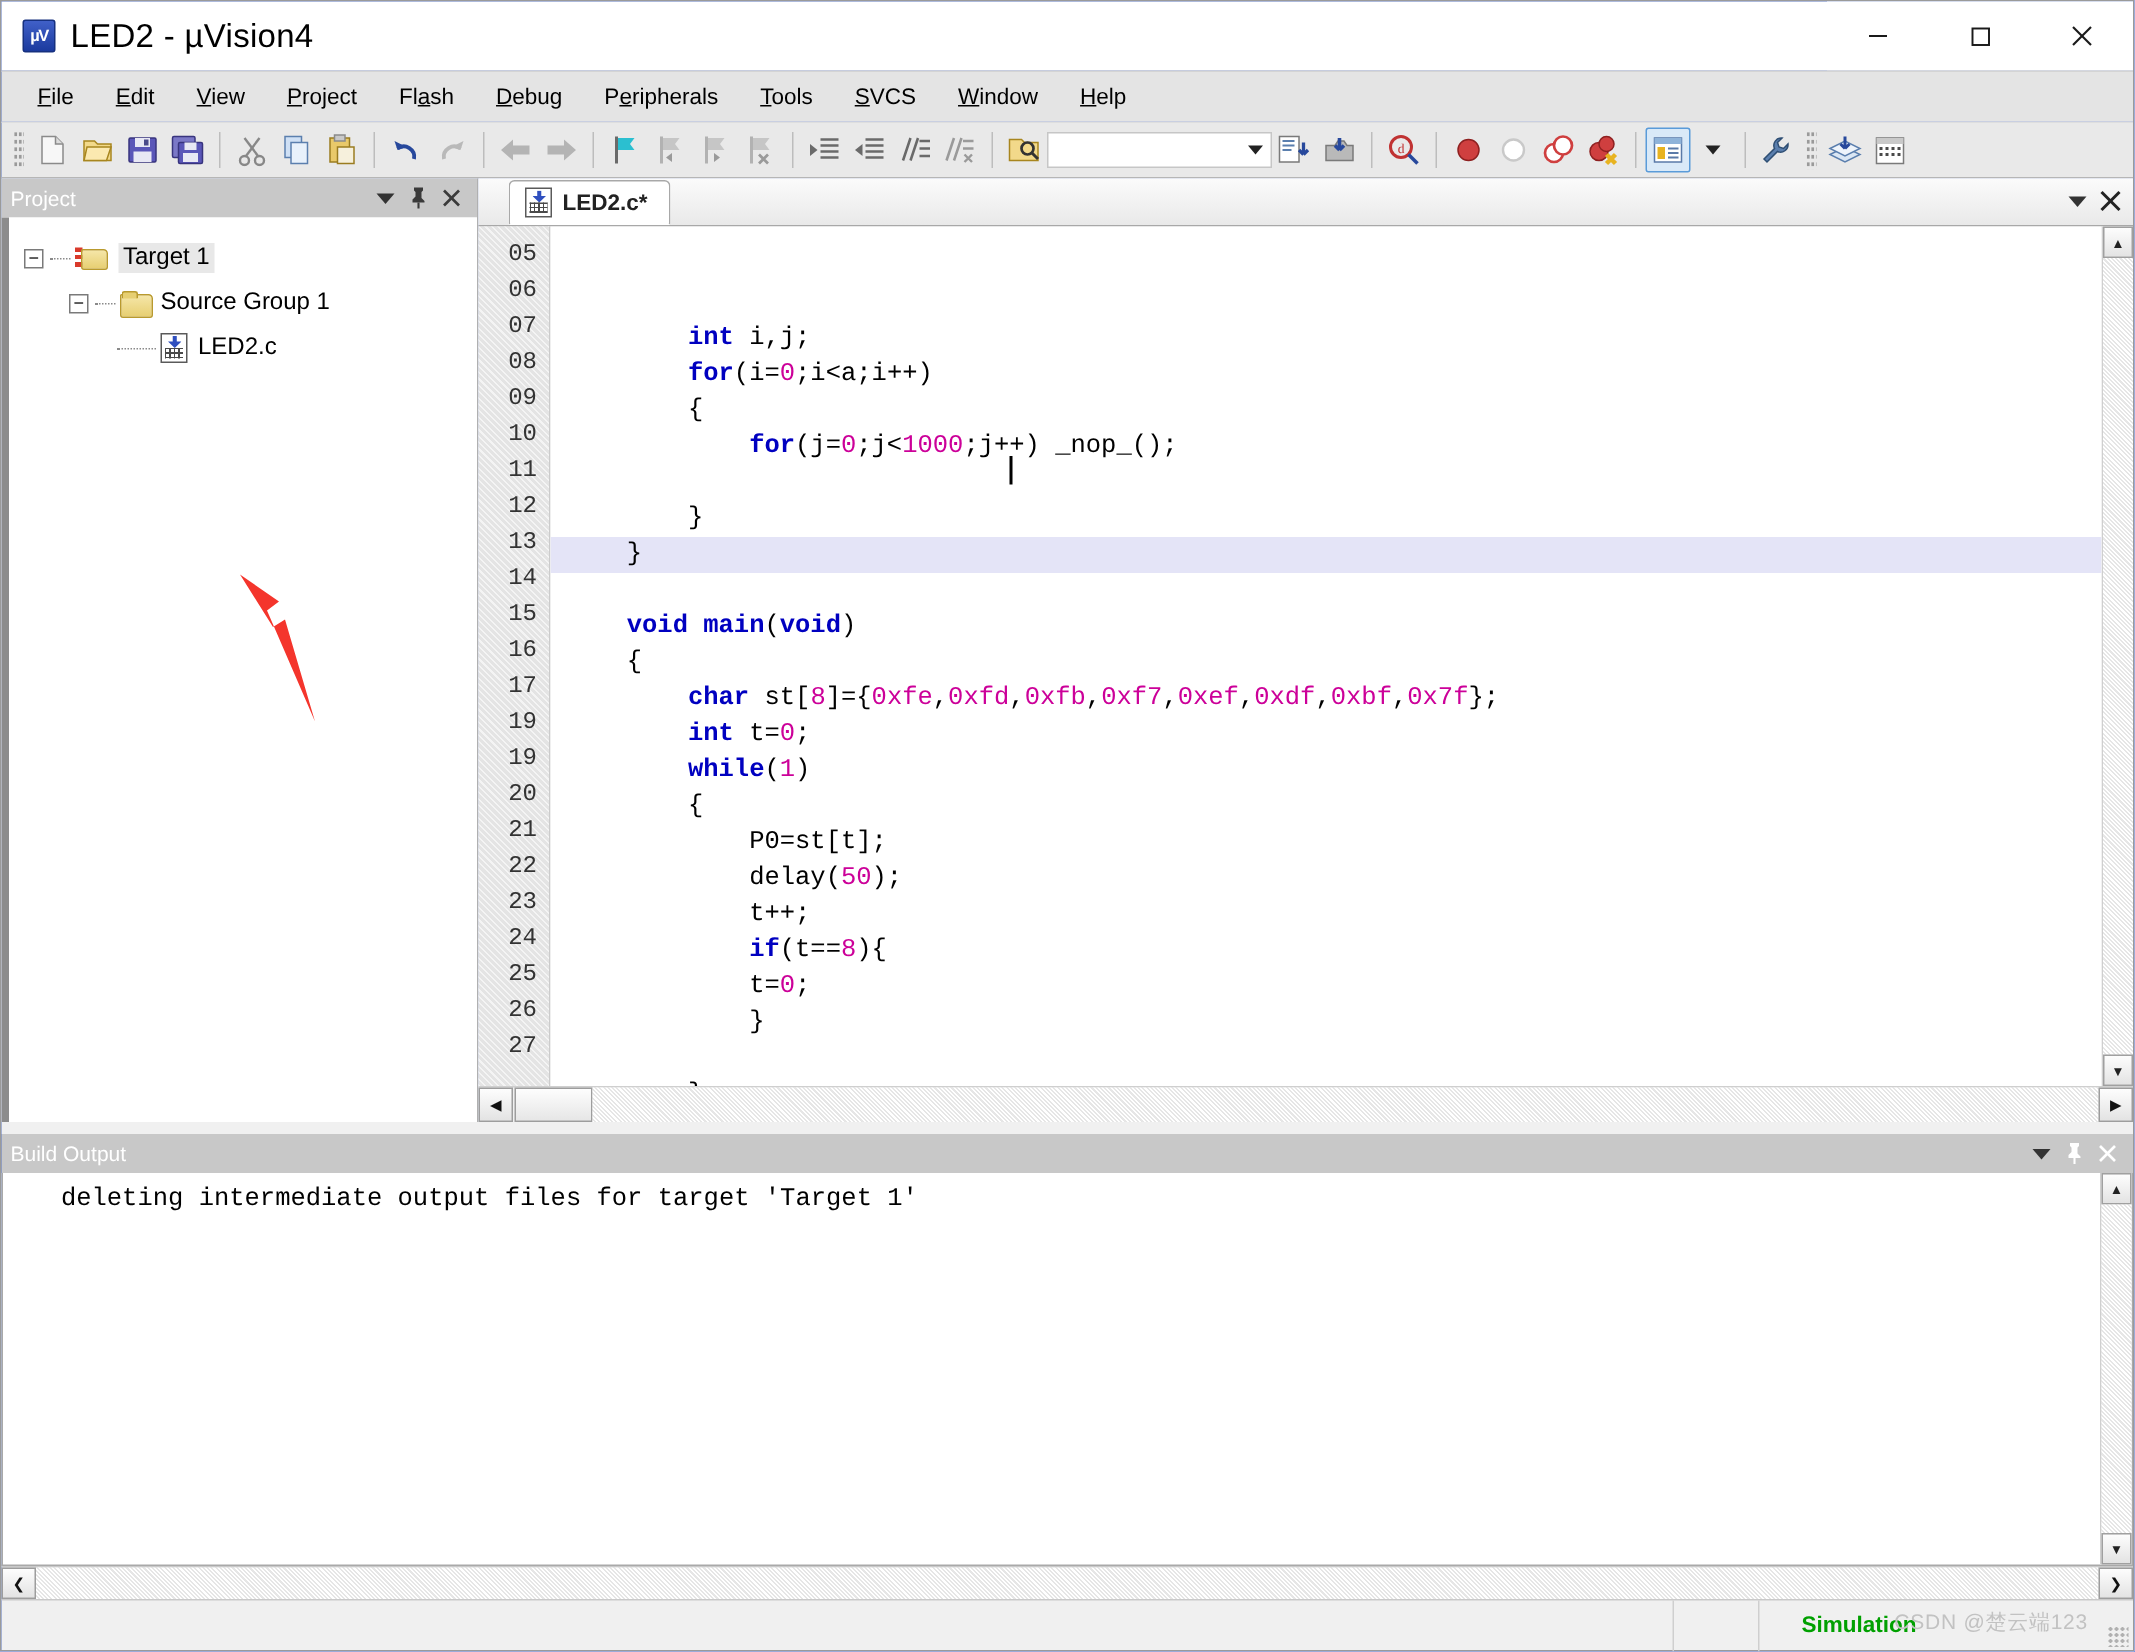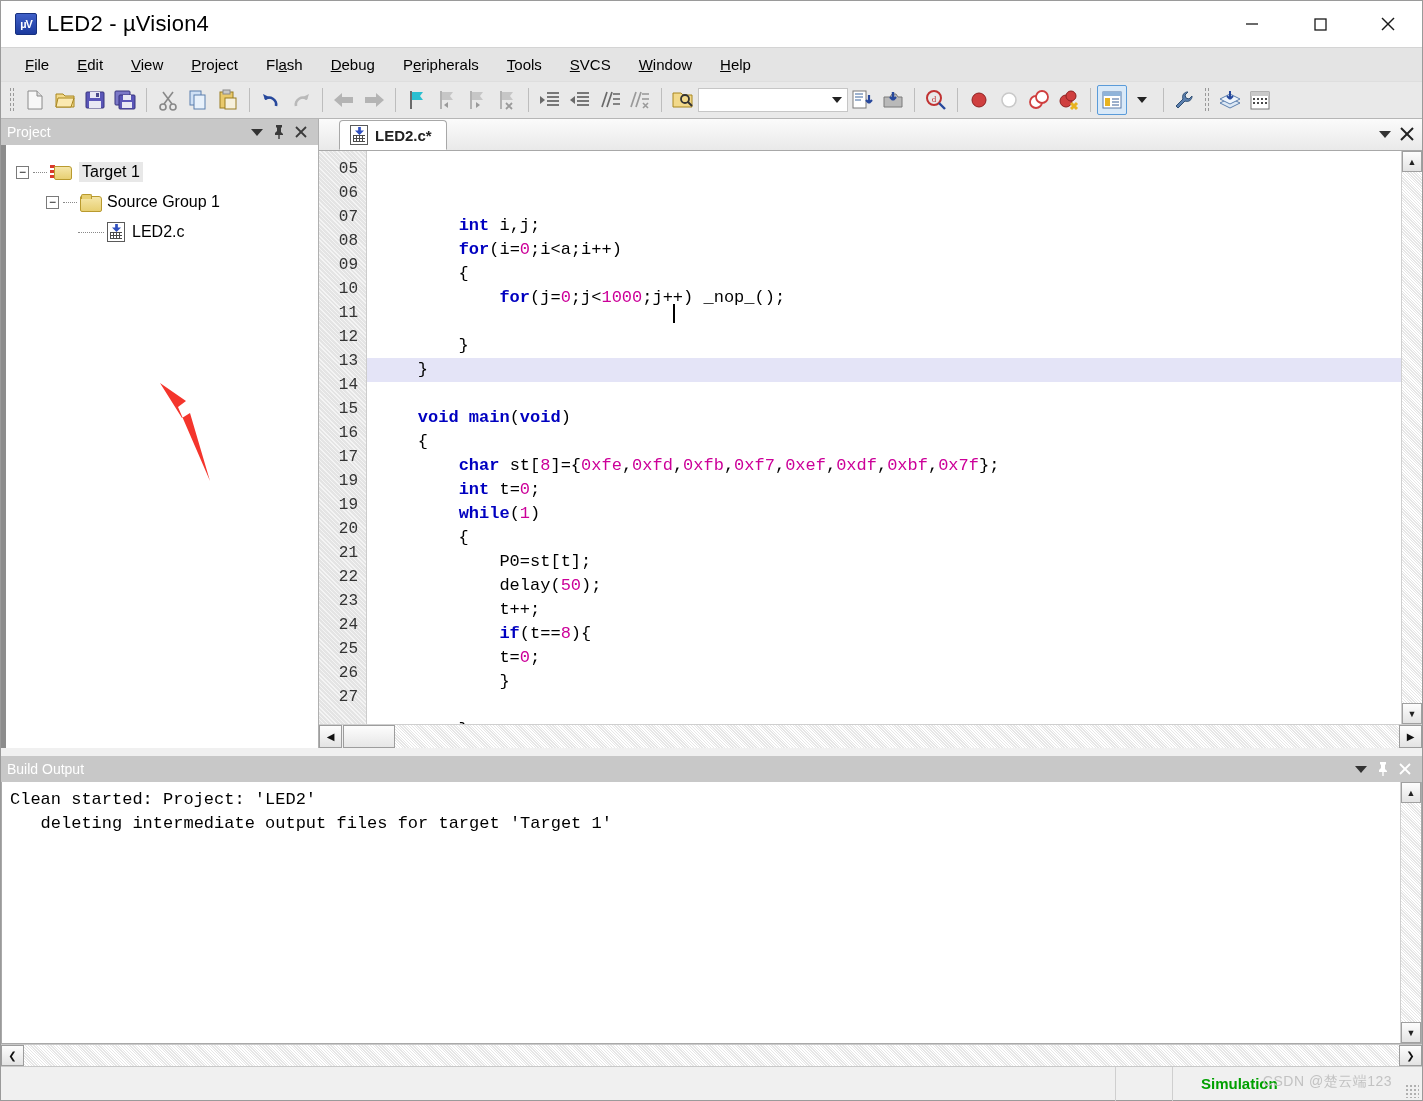--- a/index.html
+++ b/index.html
@@ -744,21 +744,21 @@
           </svg>
         </span>
         <span class="ph-btn">
           <svg width="14" height="14" viewBox="0 0 14 14">
             <line x1="2" y1="2" x2="12" y2="12" stroke="#ffffff" stroke-width="1.8"></line>
             <line x1="12" y1="2" x2="2" y2="12" stroke="#ffffff" stroke-width="1.8"></line>
           </svg>
         </span>
       </div>
       <div class="build-body">
-        <div class="build-text"><div>Clean started: Project: 'LED2'</div><div>   deleting intermediate output files for target 'Target 1'</div></div>
+        <div class="build-text"><div>   deleting intermediate output files for target 'Target 1'</div></div>
         <div class="vscroll">
           <div class="sb-btn">▲</div>
           <div class="sb-track"></div>
           <div class="sb-btn">▼</div>
         </div>
       </div>
       <div class="bottom-hscroll">
         <div class="hsb-btn">❮</div>
         <div class="hsb-track"></div>
         <div class="hsb-btn">❯</div>

